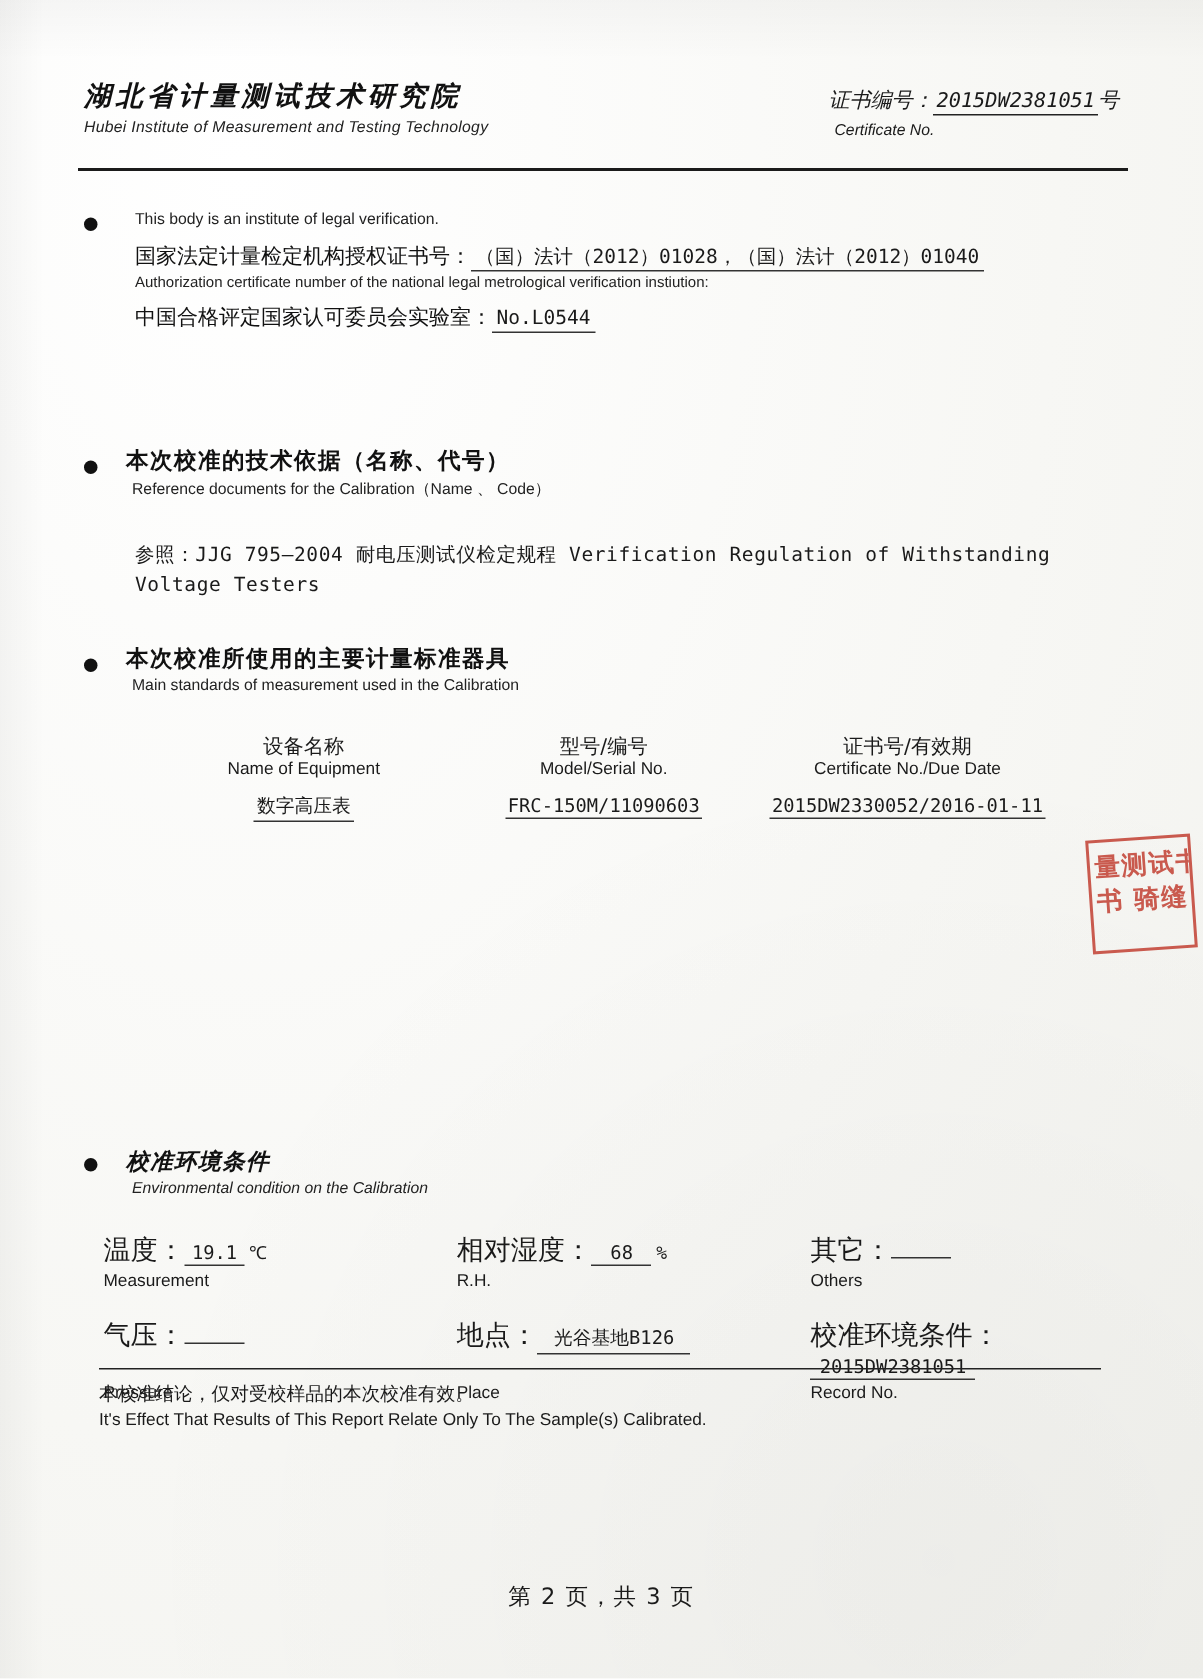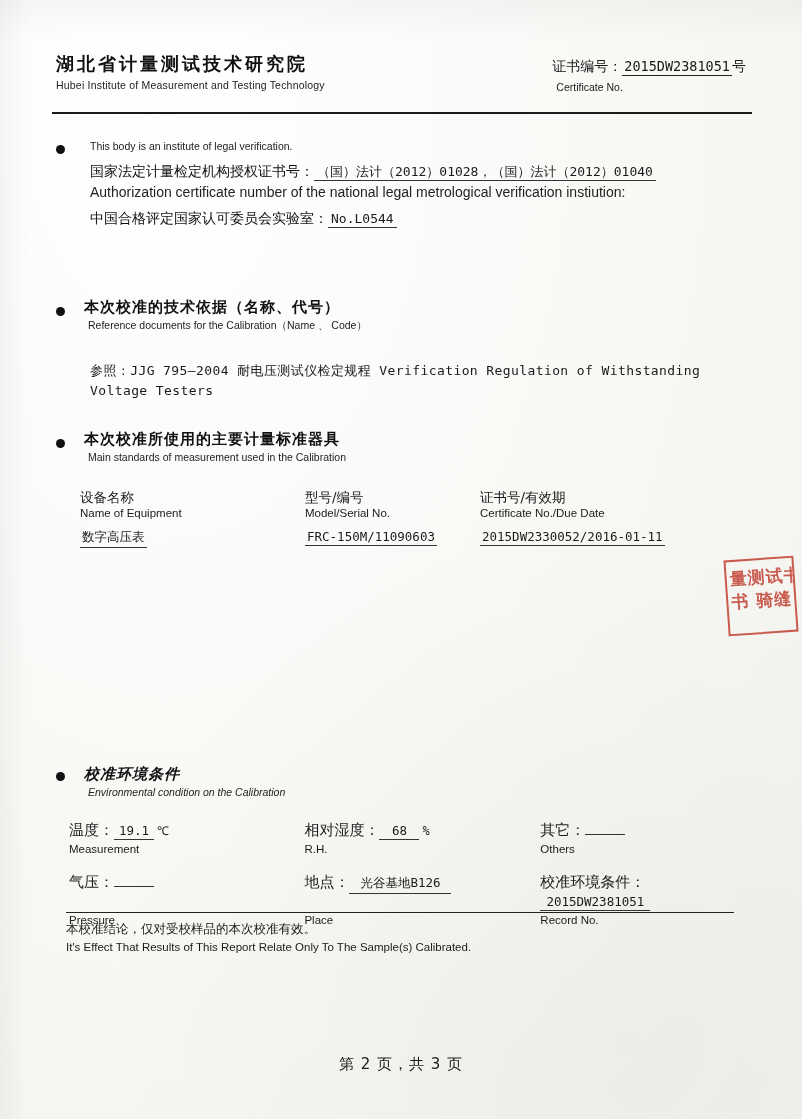--- a/index.html
+++ b/index.html
@@ -32,20 +32,21 @@
     pointer-events: none;
   }
 
   
   .hdr {
     position: absolute;
     left: 56px;
     top: 52px;
     width: 690px;
     height: 52px;
+    font-style: italic;
   }
   .inst-cn {
     font-family: "DejaVu Sans", sans-serif;
     font-weight: bold;
     font-size: 18px;
     letter-spacing: 3px;
     color: #111;
   }
   .inst-en {
     font-family: "Liberation Sans", sans-serif;
@@ -114,21 +115,21 @@
     color: #222;
     margin-top: 2px;
   }
   .sub-cn {
     font-family: "DejaVu Sans", sans-serif;
     font-size: 14px;
     color: #111;
   }
   .sub-en {
     font-family: "Liberation Sans", sans-serif;
-    font-size: 14px;
+    font-size: 10px;
     color: #222;
   }
   .ul {
     border-bottom: 1px solid #333;
     padding: 0 3px 1px 3px;
     font-family: "DejaVu Sans Mono", monospace;
     font-size: 13px;
   }
   .ul-sm {
     border-bottom: 1px solid #333;
@@ -154,24 +155,25 @@
     font-family: "DejaVu Sans Mono", monospace;
     font-size: 13px;
     line-height: 1.55;
     letter-spacing: 0.4px;
   }
 
   
   #sec3 { position: absolute; left: 56px; top: 430px; width: 690px; }
   #sec3 .inner { margin-left: 28px; }
   .eqtable {
-    margin-left: 24px;
+    margin-left: 34px;
     margin-top: 26px;
     width: 630px;
     border-collapse: collapse;
+    text-align: center;
   }
   .eqtable td {
     vertical-align: top;
     padding: 0 0 3px 0;
   }
   .col-a { width: 225px; }
   .col-b { width: 175px; }
   .col-c { width: 230px; }
   .th-cn {
     font-family: "DejaVu Sans", sans-serif;
@@ -217,21 +219,21 @@
   
   #sec4 { position: absolute; left: 56px; top: 765px; width: 690px; }
   #sec4 .inner { margin-left: 28px; font-style: italic; }
   .envgrid {
     margin-left: 12px;
     margin-top: 22px;
     width: 672px;
     border-collapse: collapse;
   }
   .envgrid td { vertical-align: top; padding-bottom: 1px; }
-  .e-cn { font-family: "DejaVu Sans", sans-serif; font-size: 15px; }
+  .e-cn { font-family: "DejaVu Sans", sans-serif; font-size: 18px; }
   .e-en { font-family: "Liberation Sans", sans-serif; font-size: 11.5px; padding-top: 2px;}
   .e-val {
     font-family: "DejaVu Sans Mono", monospace;
     font-size: 12.5px;
     border-bottom: 1px solid #333;
     display: inline-block;
     padding: 0 3px 1px 3px;
     min-width: 34px;
     text-align: center;
   }

